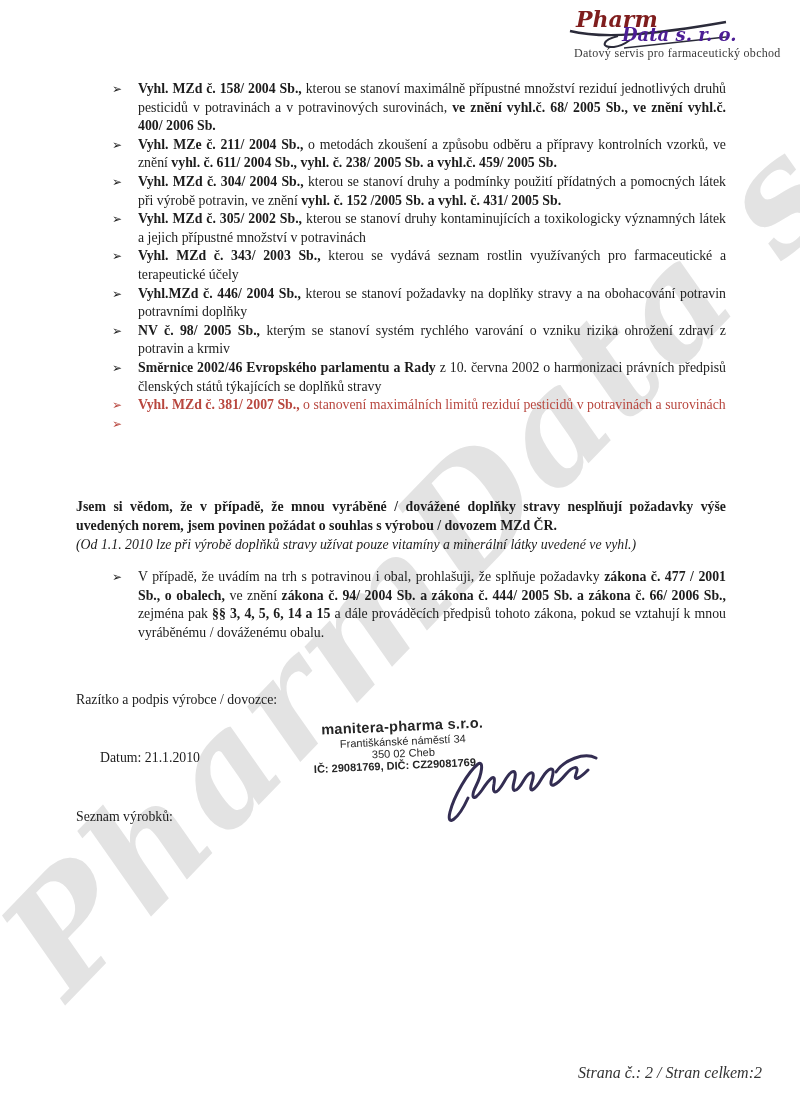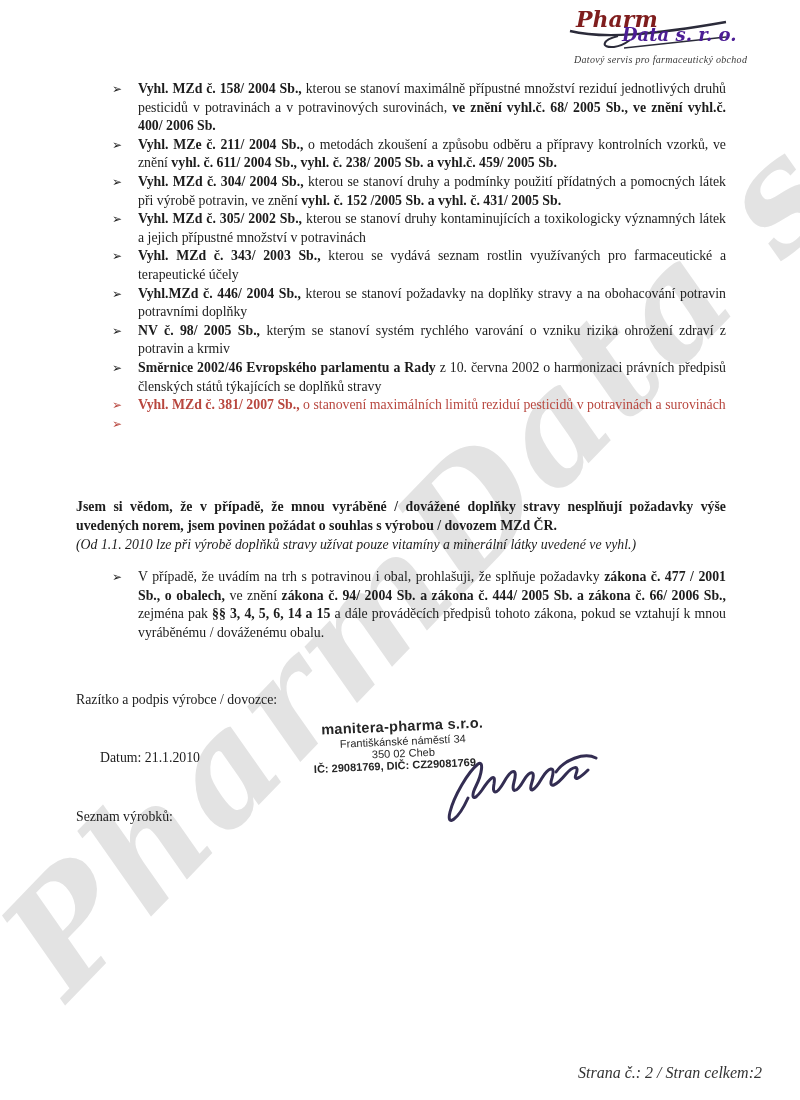--- a/index.html
+++ b/index.html
@@ -37,23 +37,23 @@
     letter-spacing:0px;
   }
   .logo .w2{
     position:absolute;left:56px;top:18px;
     font-family:"DejaVu Serif", serif;
     font-style:italic;font-weight:bold;font-size:18px;color:#4c1d95;
     white-space:nowrap;
   }
   .logo svg{position:absolute;left:0;top:0;}
   .logo .tagline{
-    position:absolute;left:8px;top:48px;
-    font-size:10px;color:#3a3a3a;
-    white-space:nowrap;letter-spacing:.3px;font-style:italic;
+    position:absolute;left:8px;top:40px;
+    font-size:12px;color:#3a3a3a;
+    white-space:nowrap;letter-spacing:.3px;
   }
   
   .reglist, .packlist{
     position:absolute;left:112px;width:614px;
     margin:0;padding:0;list-style:none;
     font-size:13.8px;line-height:18.6px;
     text-align:justify;
     z-index:1;
   }
   .reglist{top:80px;}

